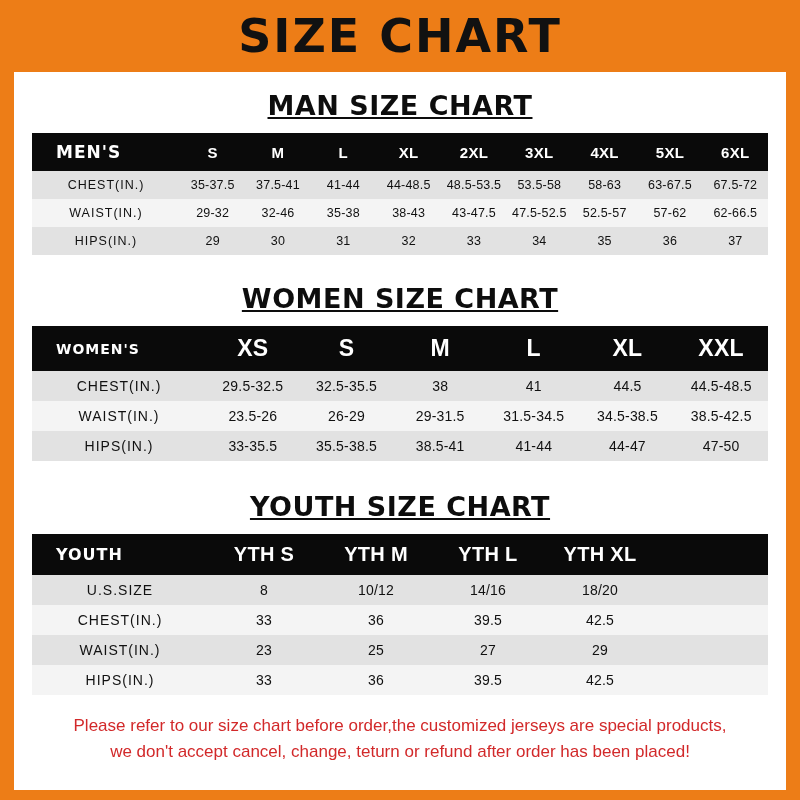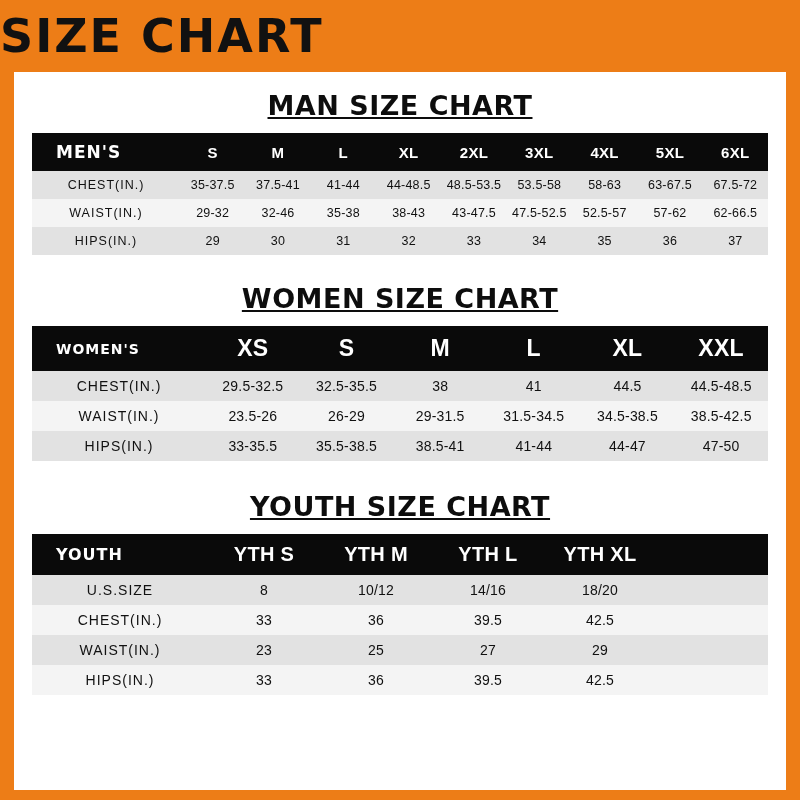--- a/index.html
+++ b/index.html
@@ -21,20 +21,21 @@
     box-sizing: border-box;
     border-left: 14px solid #ed7d17;
     border-right: 14px solid #ed7d17;
     border-bottom: 10px solid #ed7d17;
   }
   .header-banner {
     height: 72px;
     background: #ed7d17;
     display: flex;
     align-items: center;
+    justify-content: center;
     margin: 0 -14px;
   }
   .header-banner .title {
     font-family: "DejaVu Sans", sans-serif;
     font-weight: bold;
     font-size: 46px;
     letter-spacing: 2px;
     color: #111111;
     line-height: 1;
   }
@@ -272,16 +273,18 @@
           <td>33</td>
           <td>36</td>
           <td>39.5</td>
           <td>42.5</td>
           <td></td>
         </tr>
       </tbody>
     </table>
 
     <div class="footer-note">
+      <div>Please refer to our size chart before order,the customized jerseys are special products,</div>
+      <div>we don't accept cancel, change, teturn or refund after order has been placed!</div>
     </div>
 
   </div>
 </div>
 
 </body></html>

